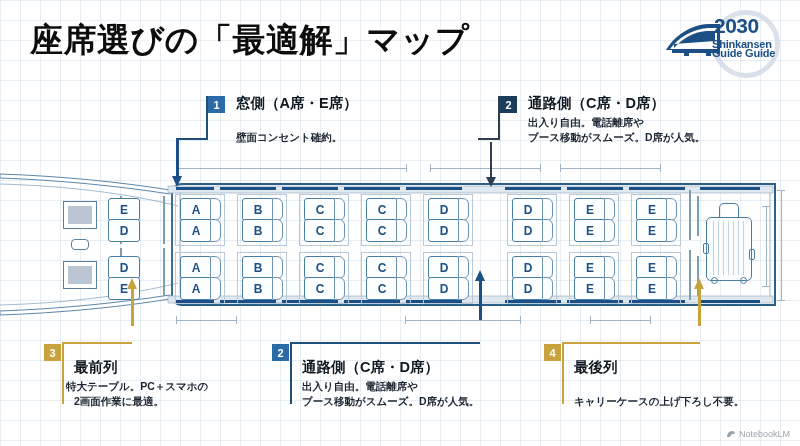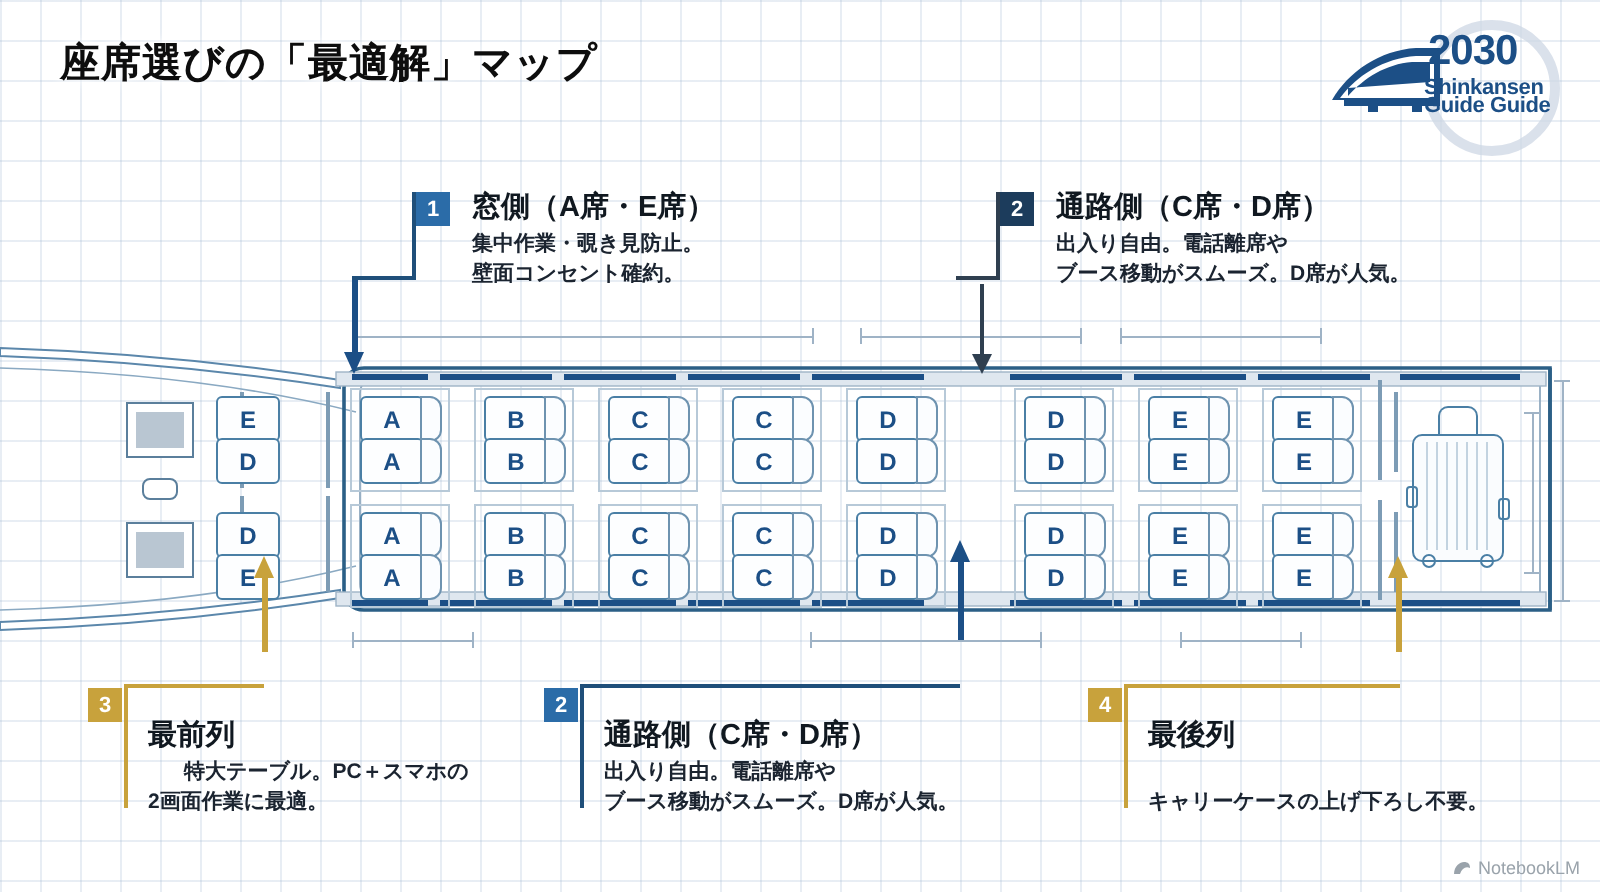--- a/index.html
+++ b/index.html
@@ -16,21 +16,21 @@
       linear-gradient(to right, rgba(150,175,205,.22) 1px, transparent 1px),
       linear-gradient(to bottom, rgba(150,175,205,.22) 1px, transparent 1px);
     background-size:20px 20px;
     z-index:0;
   }
   #stage{position:absolute;left:0;top:0;width:800px;height:446px;z-index:2;}
 
   
   #title{
     position:absolute;left:30px;top:18px;
-    font-size:20px;font-weight:bold;letter-spacing:.5px;
+    font-size:33px;font-weight:bold;letter-spacing:.5px;
     color:#0d0d0d;white-space:nowrap;
     text-shadow:0 0 6px #fff,0 0 10px #fff;
   }
 
   
   #logo{position:absolute;right:14px;top:8px;width:122px;height:62px;}
   #logo .circ{position:absolute;right:6px;top:2px;width:58px;height:58px;border-radius:50%;
      border:5px solid rgba(205,215,228,.75);}
   #logo .ytxt{position:absolute;left:50px;top:6px;font-size:21px;font-weight:bold;color:#1c4f86;letter-spacing:-.5px;}
   #logo .l1{position:absolute;left:48px;top:30px;font-size:11px;font-weight:bold;color:#1c4f86;letter-spacing:-.2px;}
@@ -336,39 +336,38 @@
 
     <div class="arrow" style="left:698px;top:118px;height:46px;">
       <div class="shaft" style="top:10px;height:38px;background:#c8a23c;"></div>
       <div class="head" style="left:-4px;top:0px;border-left:5.5px solid transparent;border-right:5.5px solid transparent;border-bottom:11px solid #c8a23c;"></div>
     </div>
   </div>
 
   <div class="callout" style="left:208px;top:96px;width:220px;height:60px;">
     <div class="badge blue">1</div>
     <div class="c-head" style="left:28px;top:-2px;">窓側（A席・E席）</div>
-    <div class="c-body" style="left:28px;top:19px;">集中作業・覗き見防止。</div>
     <div class="c-body" style="left:28px;top:34px;">壁面コンセント確約。</div>
   </div>
   <div class="lead" style="left:176px;top:138px;width:32px;height:1.8px;"></div>
   <div class="lead" style="left:206px;top:96px;width:1.8px;height:44px;"></div>
 
   <div class="callout" style="left:500px;top:96px;width:240px;height:60px;">
     <div class="badge navy">2</div>
     <div class="c-head" style="left:28px;top:-2px;">通路側（C席・D席）</div>
     <div class="c-body" style="left:28px;top:19px;">出入り自由。電話離席や</div>
     <div class="c-body" style="left:28px;top:34px;">ブース移動がスムーズ。D席が人気。</div>
   </div>
   <div class="lead" style="left:478px;top:138px;width:22px;height:1.6px;background:#2f3f50;"></div>
   <div class="lead" style="left:498px;top:96px;width:1.6px;height:44px;background:#2f3f50;"></div>
 
   <div class="callout" style="left:44px;top:344px;width:220px;height:60px;">
     <div class="badge gold">3</div>
     <div class="c-head" style="left:30px;top:14px;">最前列</div>
-    <div class="c-body" style="left:48px;top:35px;text-align:center;">特大テーブル。PC＋スマホの</div>
+    <div class="c-body" style="left:22px;top:35px;text-align:center;">特大テーブル。PC＋スマホの</div>
     <div class="c-body" style="left:30px;top:50px;">2画面作業に最適。</div>
   </div>
   <div class="lead gold" style="left:62px;top:344px;width:1.8px;height:60px;"></div>
   <div class="lead gold" style="left:62px;top:342px;width:70px;height:1.8px;"></div>
 
   <div class="callout" style="left:272px;top:344px;width:240px;height:60px;">
     <div class="badge blue">2</div>
     <div class="c-head" style="left:30px;top:14px;">通路側（C席・D席）</div>
     <div class="c-body" style="left:30px;top:35px;">出入り自由。電話離席や</div>
     <div class="c-body" style="left:30px;top:50px;">ブース移動がスムーズ。D席が人気。</div>

